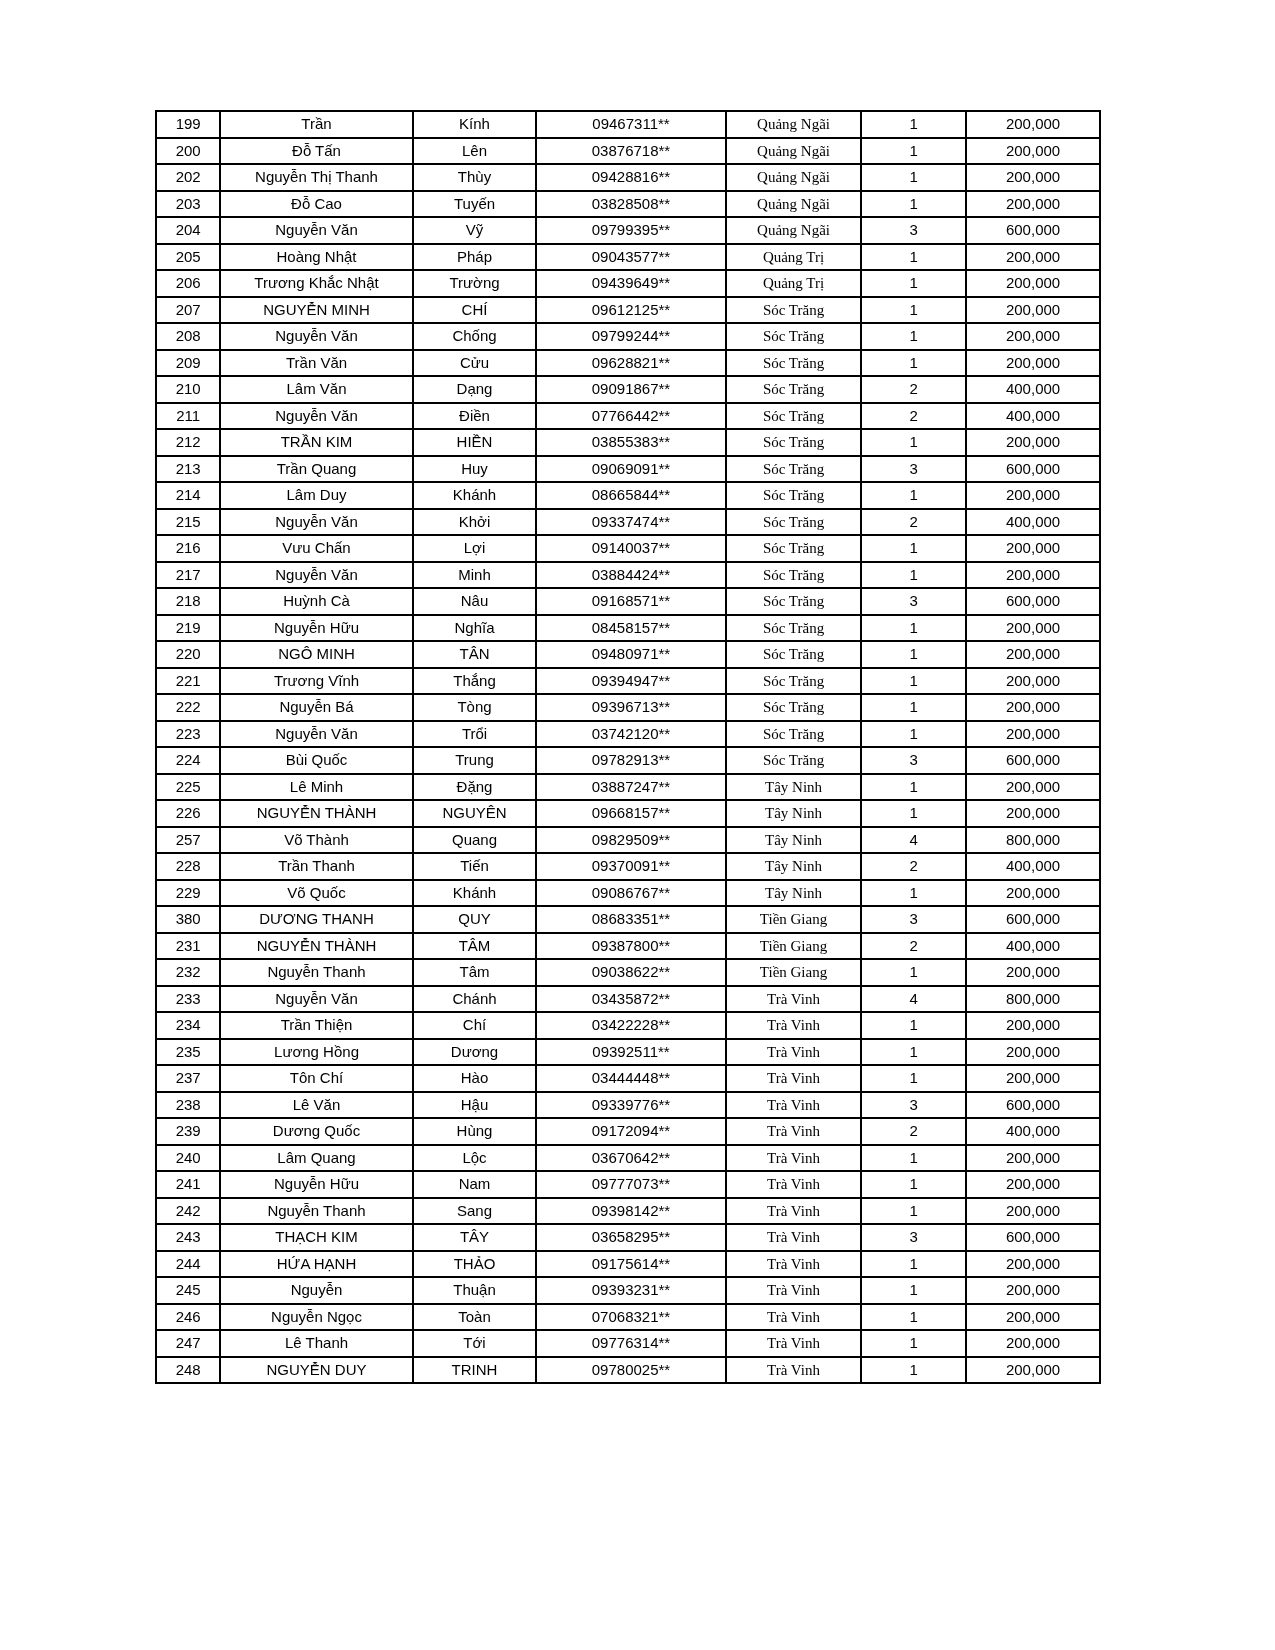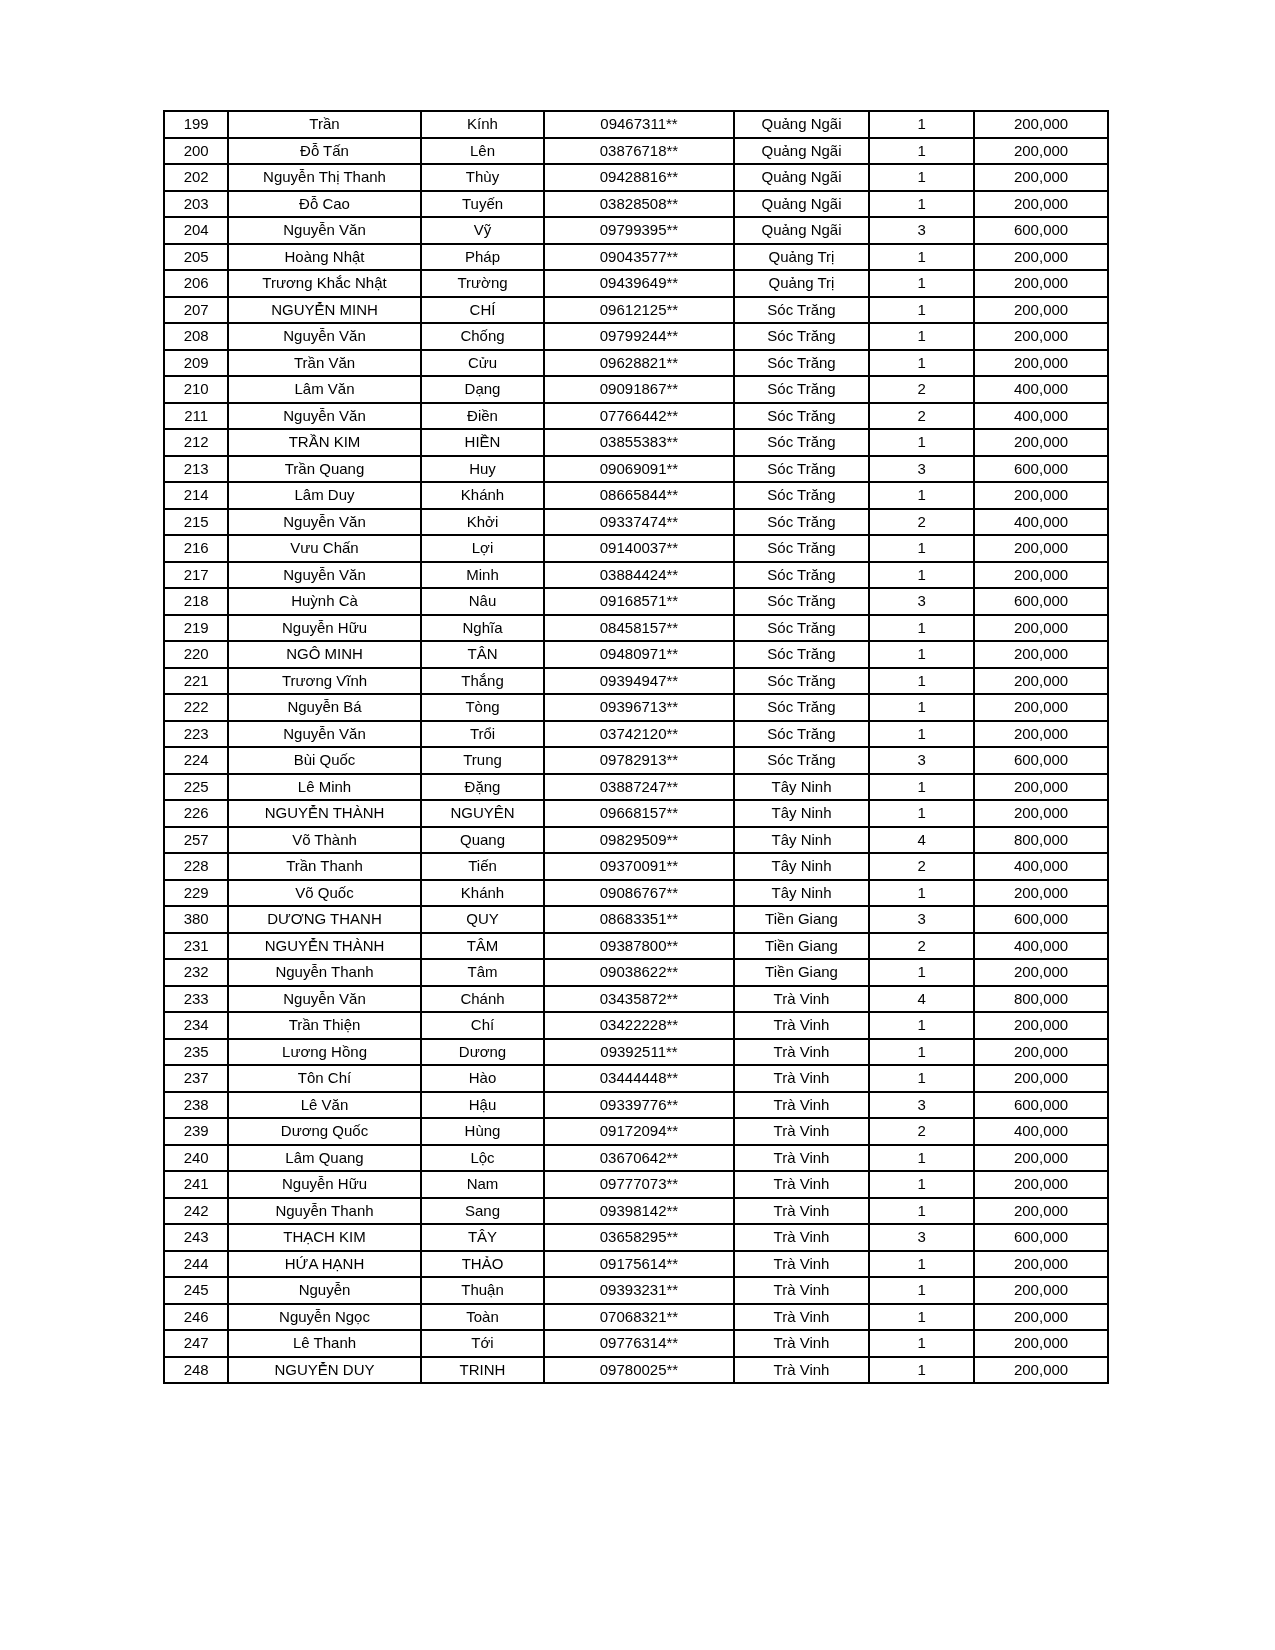--- a/index.html
+++ b/index.html
@@ -10,21 +10,21 @@
   .page {
     position: relative;
     width: 1275px;
     height: 1650px;
     background: #ffffff;
     font-family: "Liberation Sans", "DejaVu Sans", sans-serif;
     color: #000000;
   }
   table.winners {
     position: absolute;
-    left: 163px;
+    left: 155px;
     top: 110px;
     width: 946px;
     border-collapse: collapse;
     table-layout: fixed;
     font-size: 15px;
     color: #000000;
   }
   table.winners td {
     border: 2px solid #000000;
     height: 24.5px;
@@ -32,21 +32,21 @@
     text-align: center;
     vertical-align: middle;
     overflow: hidden;
     white-space: nowrap;
     line-height: 1.1;
   }
   td.col-id       { width: 62px; }
   td.col-name     { width: 189px; }
   td.col-last     { width: 121px; }
   td.col-phone    { width: 186px; border-radius: 9px; }
-  td.col-province { width: 133px; }
+  td.col-province { width: 133px; font-family: Liberation Serif, serif; }
   td.col-qty      { width: 102px; }
   td.col-amount   { width: 131px; text-align: right; padding-right: 9px; }
 </style>
 </head>
 <body>
 
 <div class="page">
   <table class="winners">
     <tbody>
         <tr>

